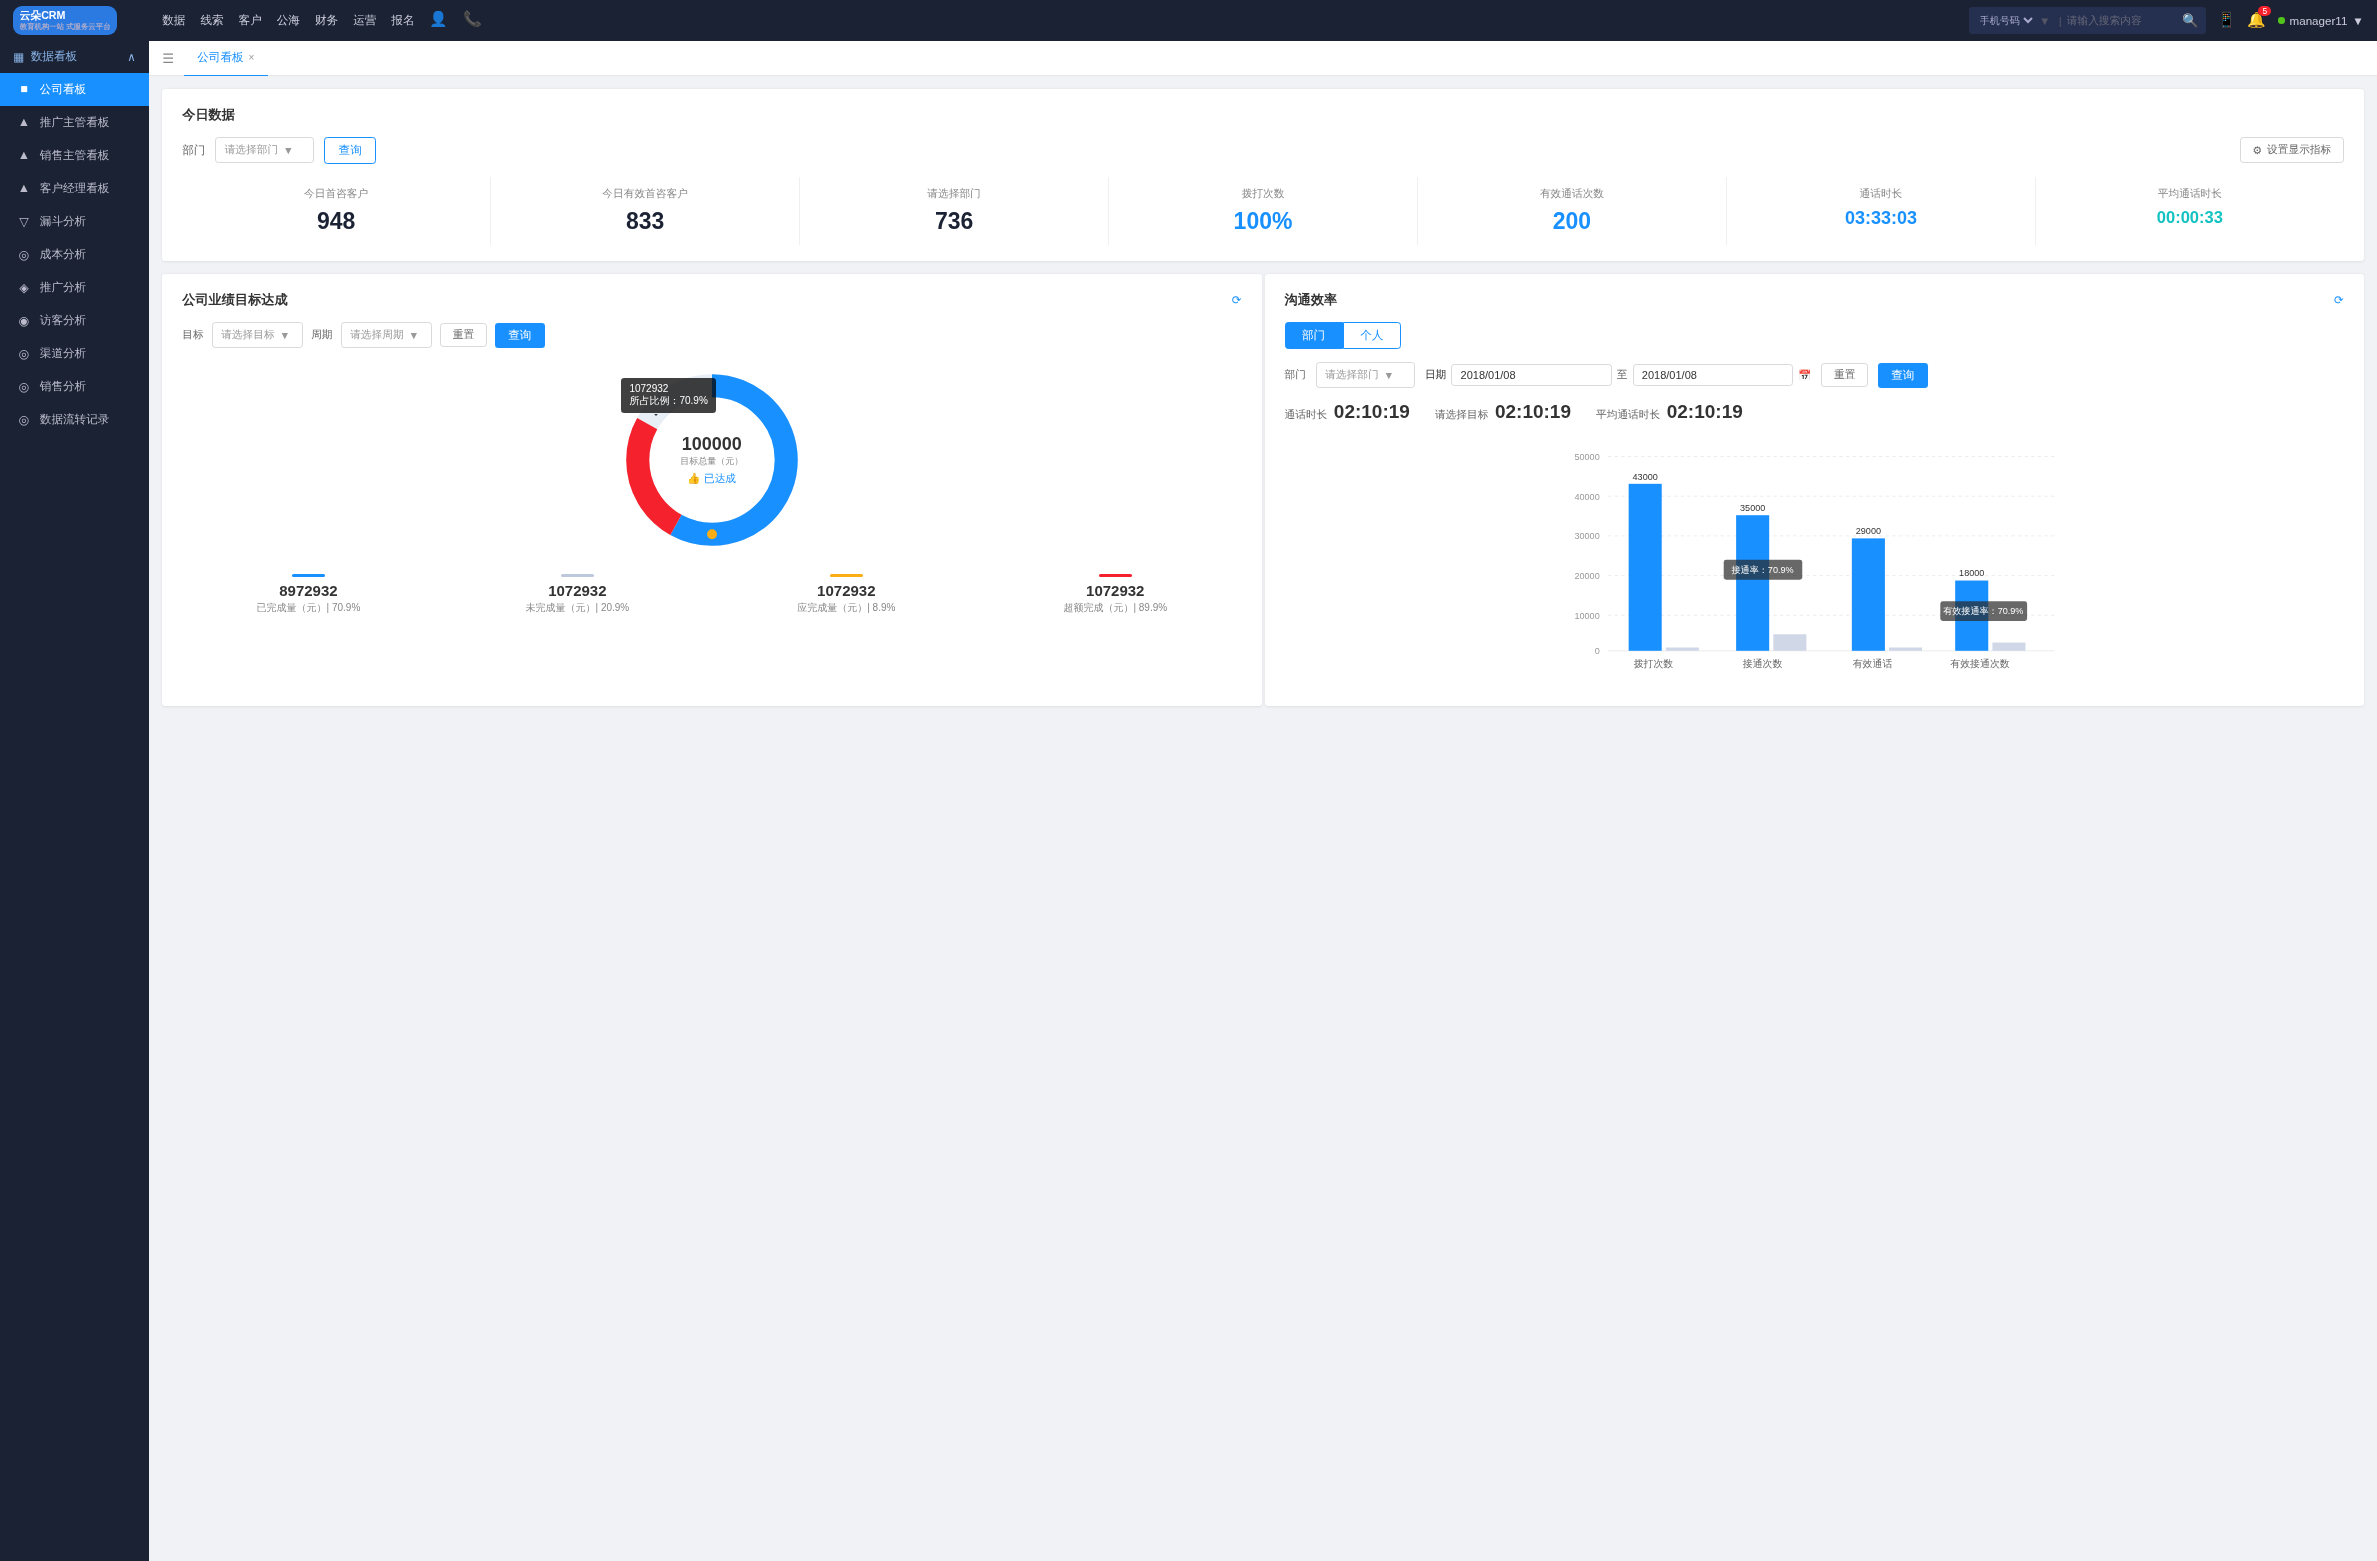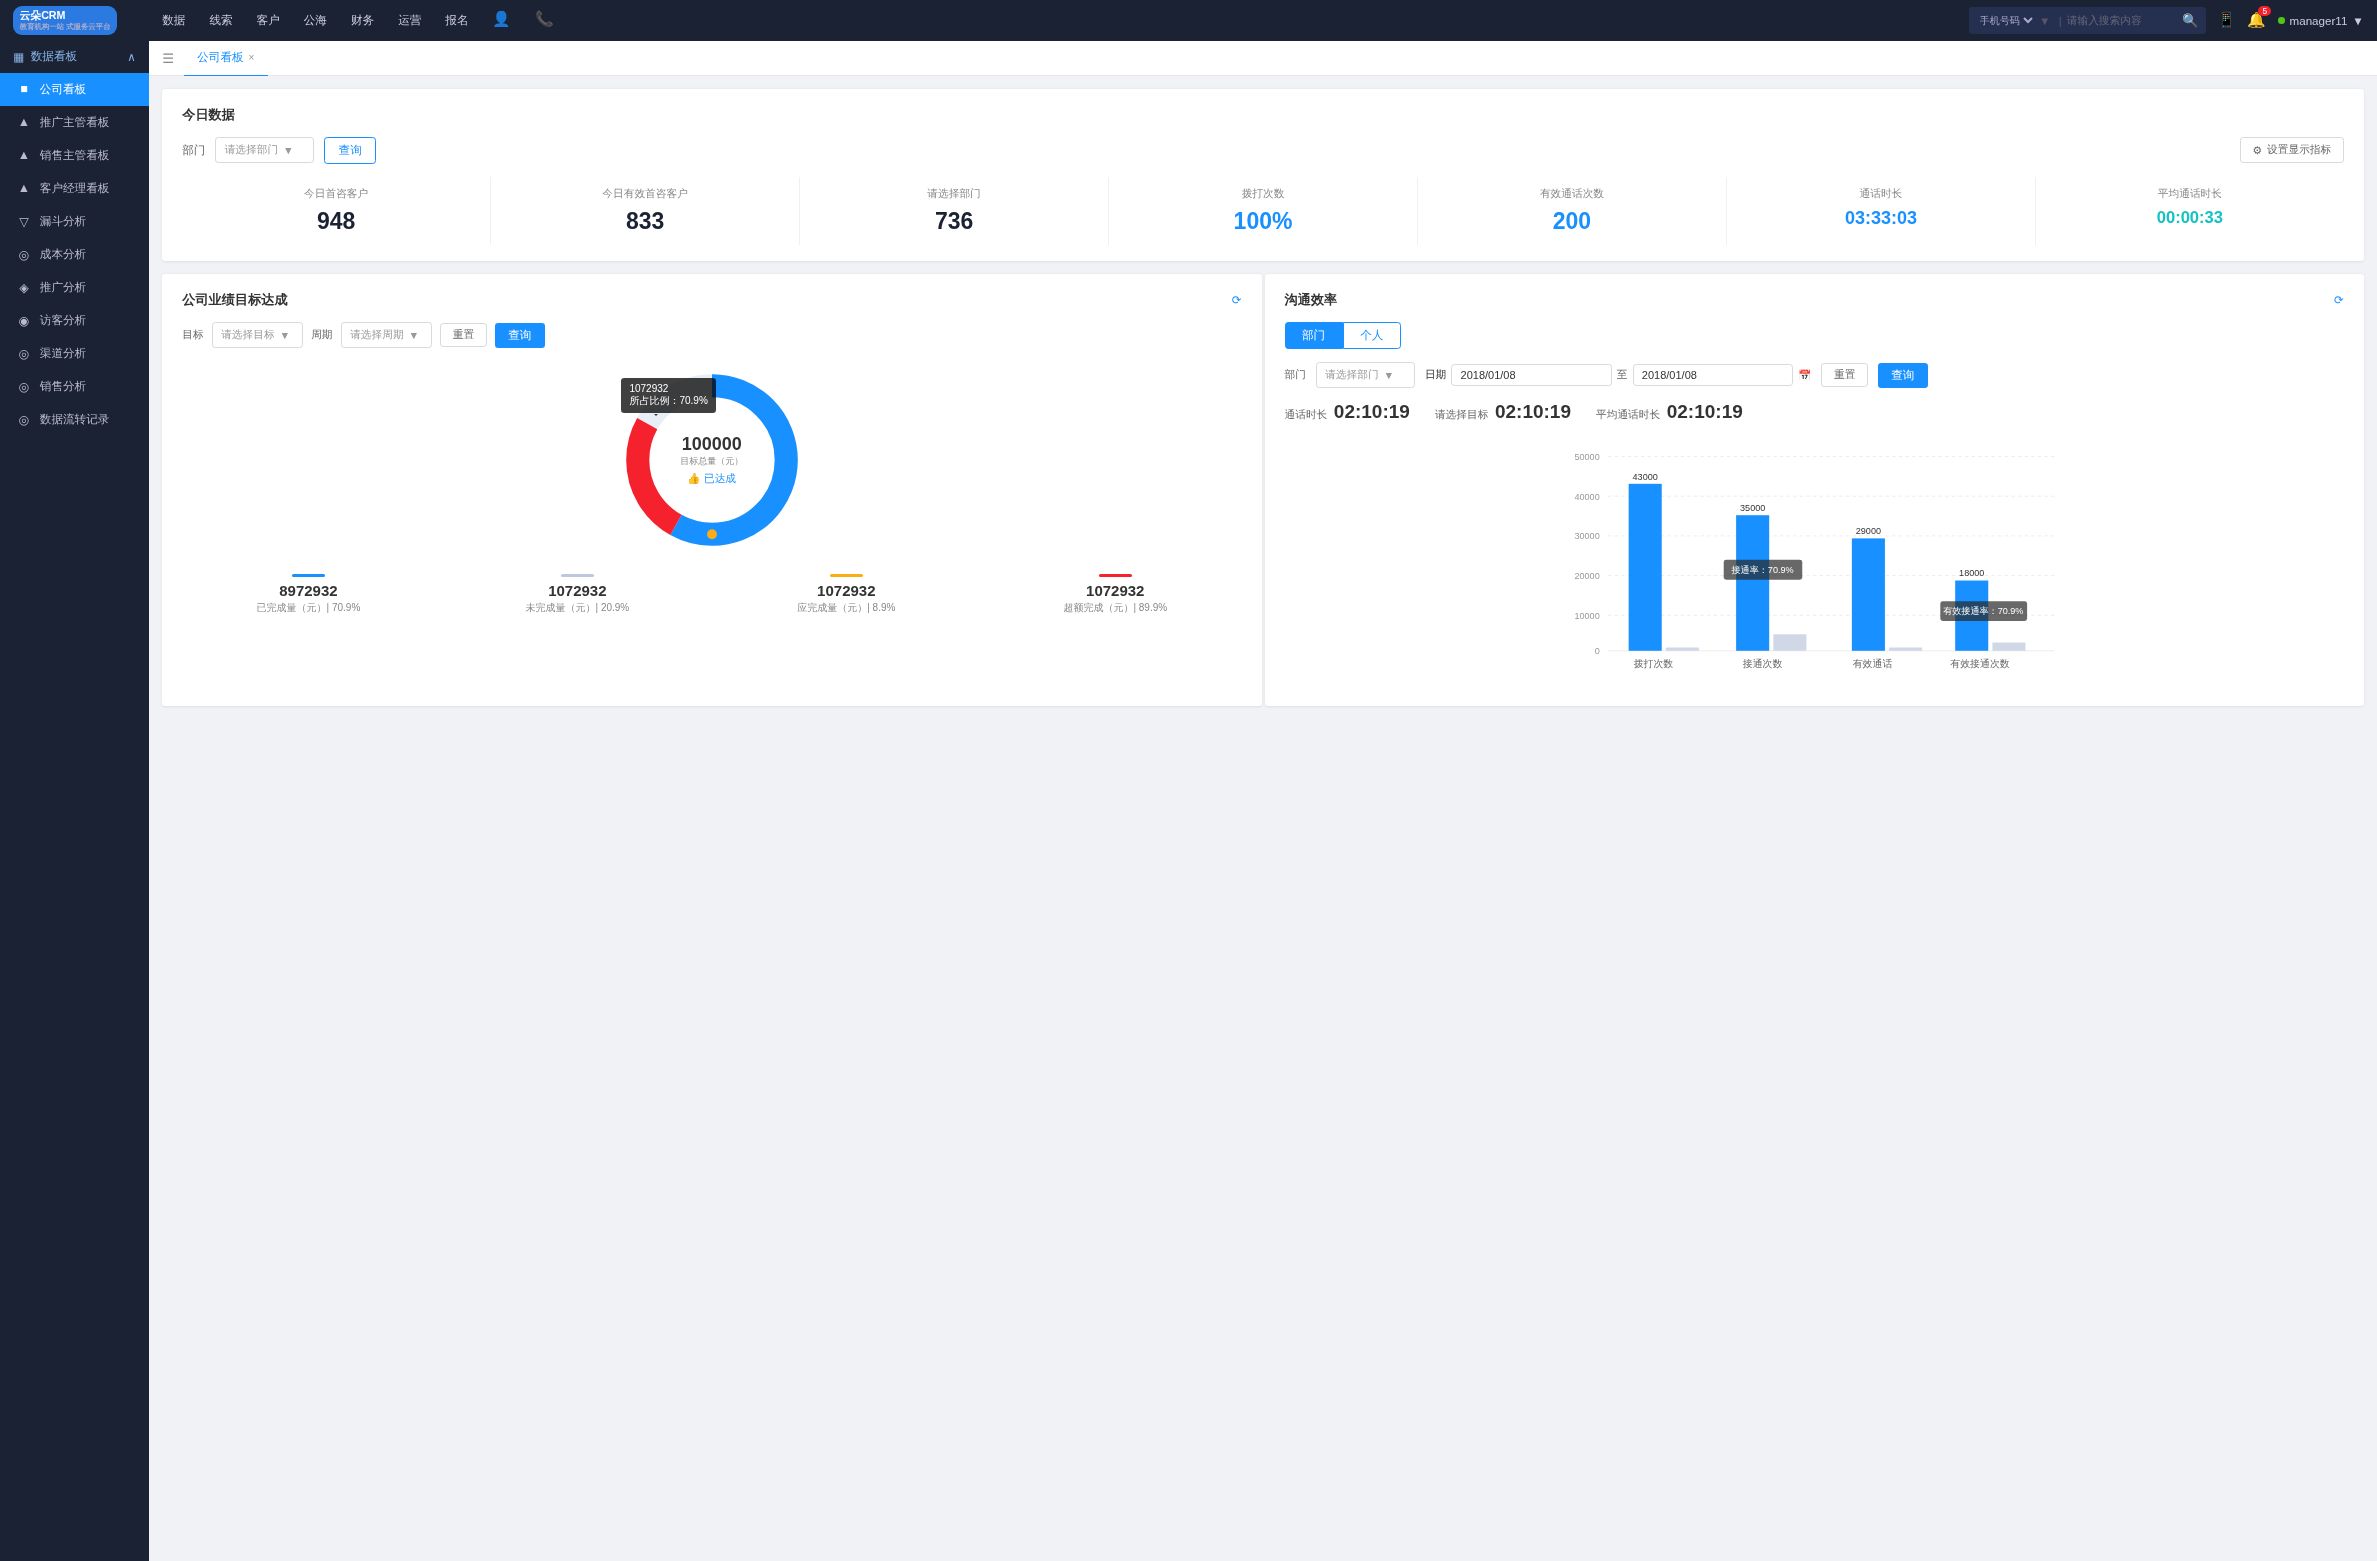--- a/index.html
+++ b/index.html
@@ -6,21 +6,21 @@
     body { font-family: 'Microsoft YaHei', Arial, sans-serif; background: #f0f2f5; color: #333; font-size: 11.6px; }
 
     
     .top-nav {
       display: flex; align-items: center; background: #1a2233; height: 41px;
       padding: 0 13.2px; position: fixed; top: 0; left: 0; right: 0; z-index: 100;
     }
     .logo-area { display: flex; align-items: center; width: 149px; flex-shrink: 0; }
     .logo-box { background: #2a7ae2; border-radius: 9px; padding: 3.3px 6.6px; color: #fff; font-size: 10px; font-weight: bold; line-height: 1.2; }
     .logo-sub { font-size: 7.4px; color: #aac; margin-top: 0.8px; }
-    .nav-items { display: flex; gap: 24px; flex: 1; }
+    .nav-items { display: flex; gap: 15px; flex: 1; }
     .nav-item { color: #ccd; font-size: 11.6px; cursor: pointer; padding: 3.3px 0; }
     .nav-right { display: flex; align-items: center; gap: 11.6px; }
     .search-box { display: flex; align-items: center; background: #253050; border-radius: 3.3px; padding: 0 6.6px; height: 26.4px; }
     .search-select { background: transparent; border: none; color: #aac; font-size: 10px; outline: none; cursor: pointer; }
     .search-input { background: transparent; border: none; color: #ccd; outline: none; font-size: 10.7px; width: 116px; }
     .search-input::placeholder { color: #667; }
     .search-icon-btn { color: #aac; cursor: pointer; font-size: 13.2px; }
     .nav-icon { color: #aac; font-size: 15px; cursor: pointer; }
     .bell-wrap { position: relative; }
     .bell-badge { position: absolute; top: -5px; right: -5px; background: #f5222d; color: #fff; font-size: 8.3px; border-radius: 6.6px; padding: 0 3.3px; min-width: 13.2px; text-align: center; }

